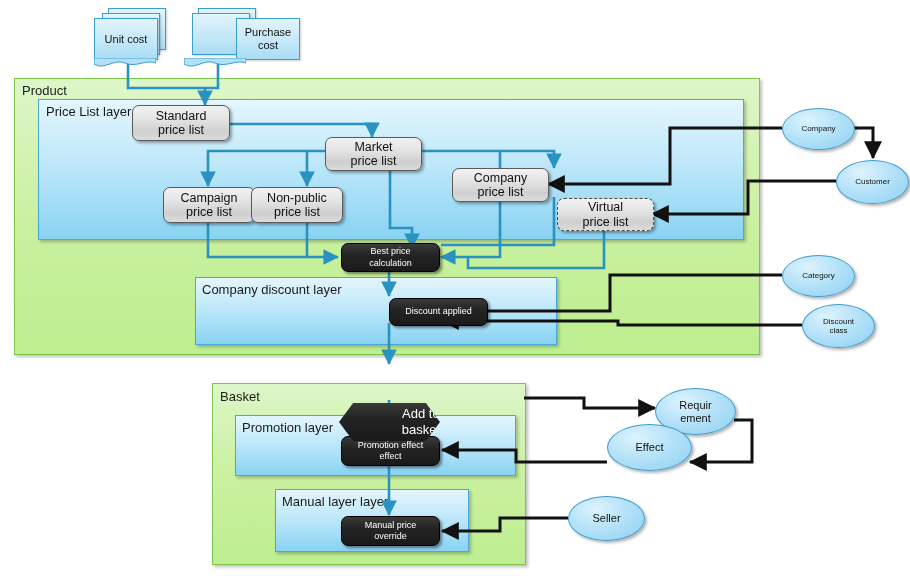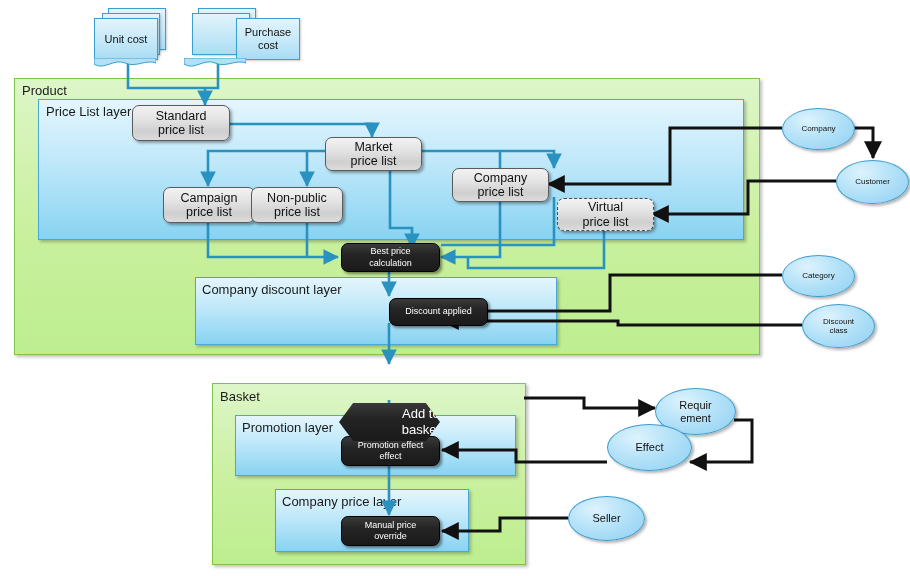--- a/index.html
+++ b/index.html
@@ -100,21 +100,21 @@
   <div class="blue-box" style="left:195px;top:277px;width:360px;height:66px;"></div>
   <div class="container-label" style="left:202px;top:283px;">Company discount layer</div>
 
   <div class="green-box" style="left:212px;top:383px;width:312px;height:180px;"></div>
   <div class="container-label" style="left:220px;top:390px;">Basket</div>
 
   <div class="blue-box" style="left:235px;top:415px;width:279px;height:59px;"></div>
   <div class="container-label" style="left:242px;top:421px;">Promotion layer</div>
 
   <div class="blue-box" style="left:275px;top:489px;width:192px;height:61px;"></div>
-  <div class="container-label" style="left:282px;top:495px;">Company price layer</div>
+  <div class="container-label" style="left:282px;top:495px;">Manual layer layer</div>
 
   <svg class="layer" viewBox="0 0 910 576">
     <defs>
       <marker id="bluearrow" markerWidth="7" markerHeight="7" refX="5.6" refY="3" orient="auto">
         <path d="M0,0 L6,3 L0,6 z" fill="#2a92c0"></path>
       </marker>
       <marker id="blackarrow" markerWidth="7" markerHeight="7" refX="5.6" refY="3" orient="auto">
         <path d="M0,0 L6,3 L0,6 z" fill="#111"></path>
       </marker>
     </defs>

